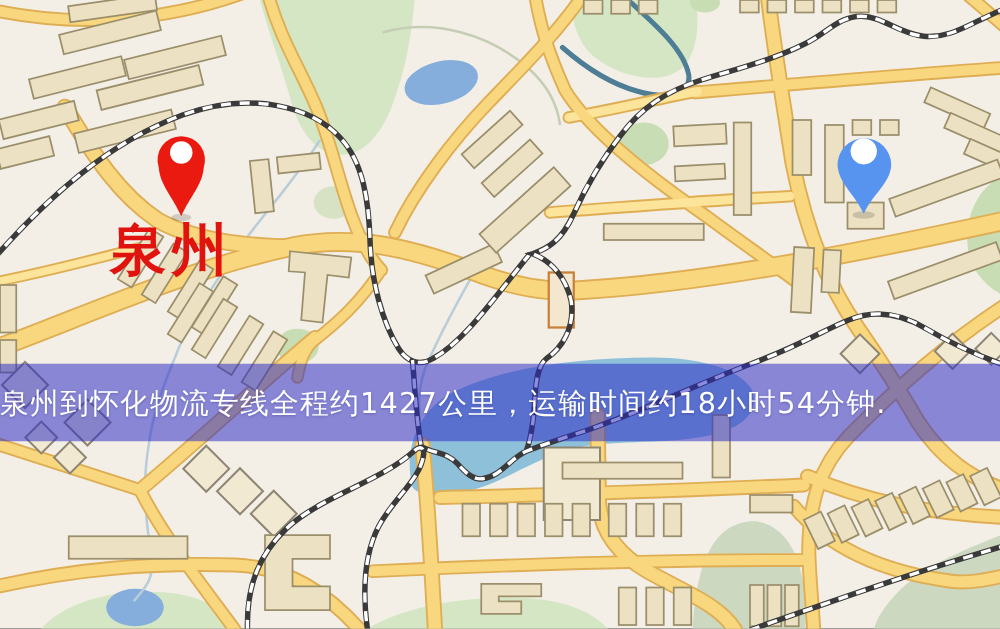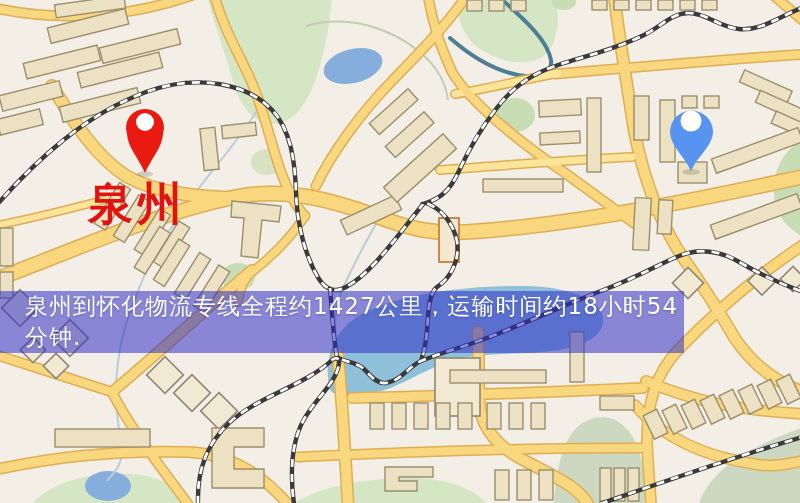--- a/index.html
+++ b/index.html
@@ -19,29 +19,29 @@
   .bldg-org{fill:#f3e8cf;stroke:#c87f3a;stroke-width:1.8;}
   .park{fill:#d4e6c3;stroke:none;}
   .park2{fill:#c9ddb4;}
   .sage{fill:#ccd9c0;}
   .water{fill:#85aedd;}
   .lake{fill:#8fc0da;}
   .stream{fill:none;stroke:#b9cdd8;stroke-width:2;}
   .stream-d{fill:none;stroke:#4e7d96;stroke-width:4;stroke-linecap:round;}
   .contour{fill:none;stroke:#c5cdb5;stroke-width:2;}
 
-  .map-label{position:absolute;font-family:Liberation Sans, sans-serif;
+  .map-label{position:absolute;font-family:Liberation Mono, monospace;
     font-weight:bold;line-height:1;white-space:nowrap;text-align:right;}
   .map-label.origin{left:88px;top:181px;font-size:45px;color:#e0130e;letter-spacing:4px;}
   .map-label.dest{left:641px;top:177px;font-size:47px;color:#1f1fd0;letter-spacing:5px;}
 
   .banner{
-    position:absolute;left:0;top:291px;width:684px;height:62px;
+    position:absolute;left:0;top:291px;width:800px;height:62px;
     background:rgba(45,44,197,0.54);
-    display:flex;align-items:center;box-sizing:border-box;padding-left:25px;
+    display:flex;align-items:center;box-sizing:border-box;
   }
   .banner span{
     color:#ffffff;font-size:23px;letter-spacing:1px;
     text-shadow:0 1px 2px rgba(40,40,120,0.35);
     font-family:"DejaVu Sans","Liberation Sans",sans-serif;
   }
 </style>
 </head>
 <body>
 

